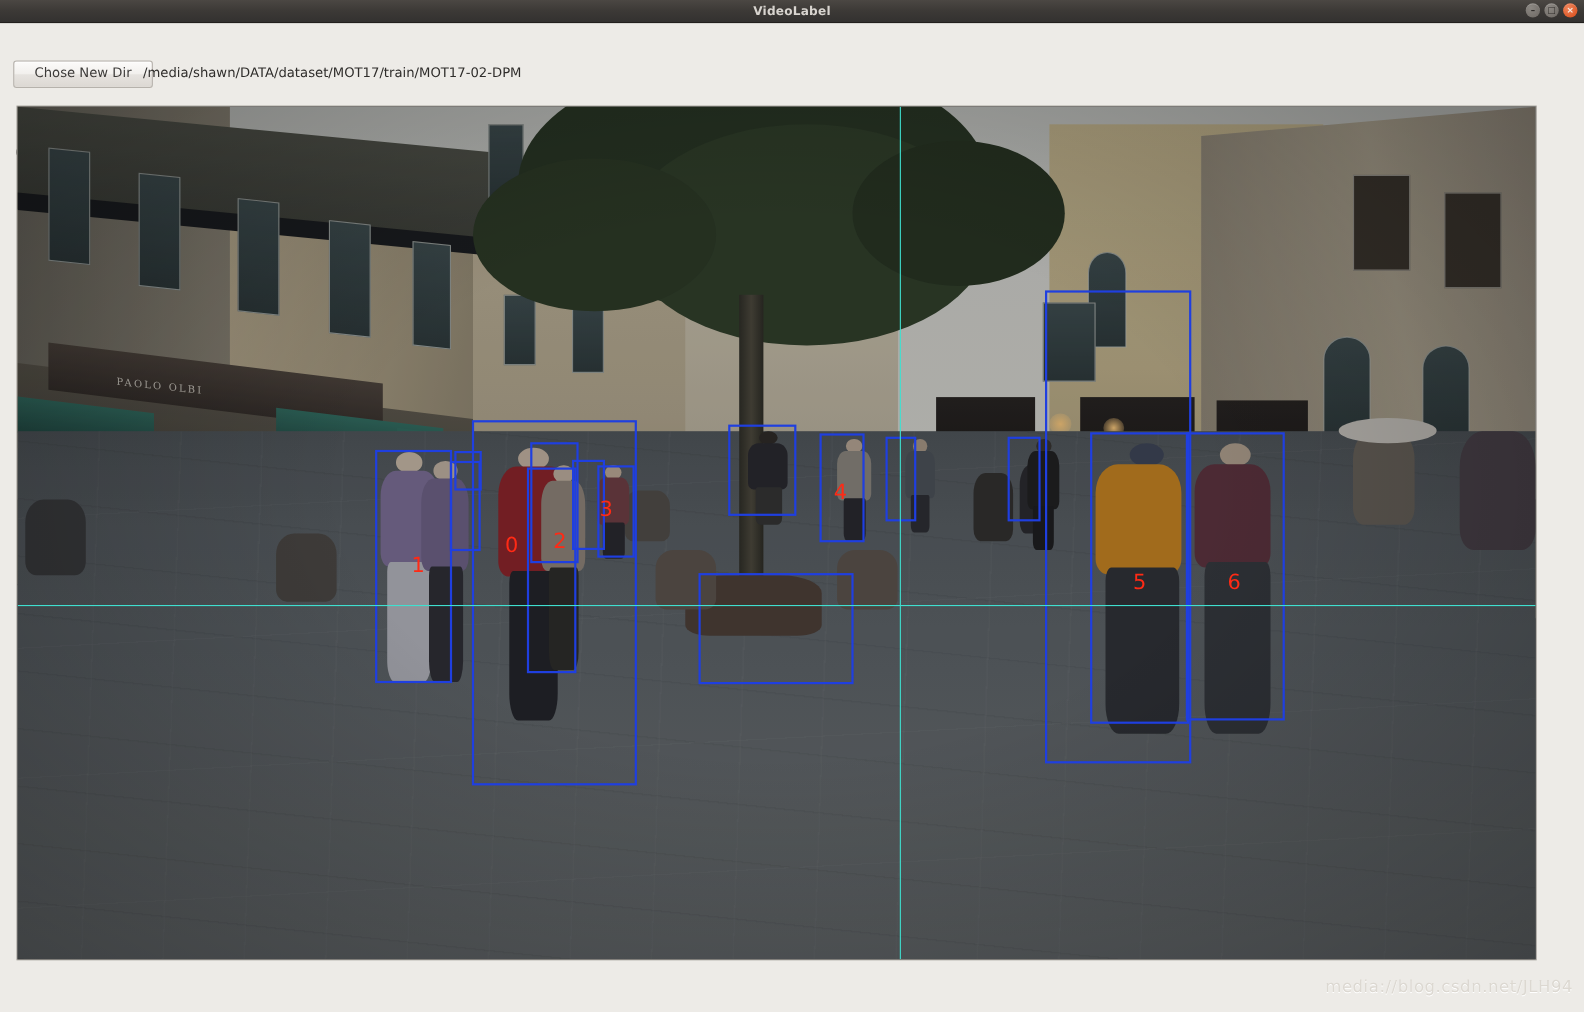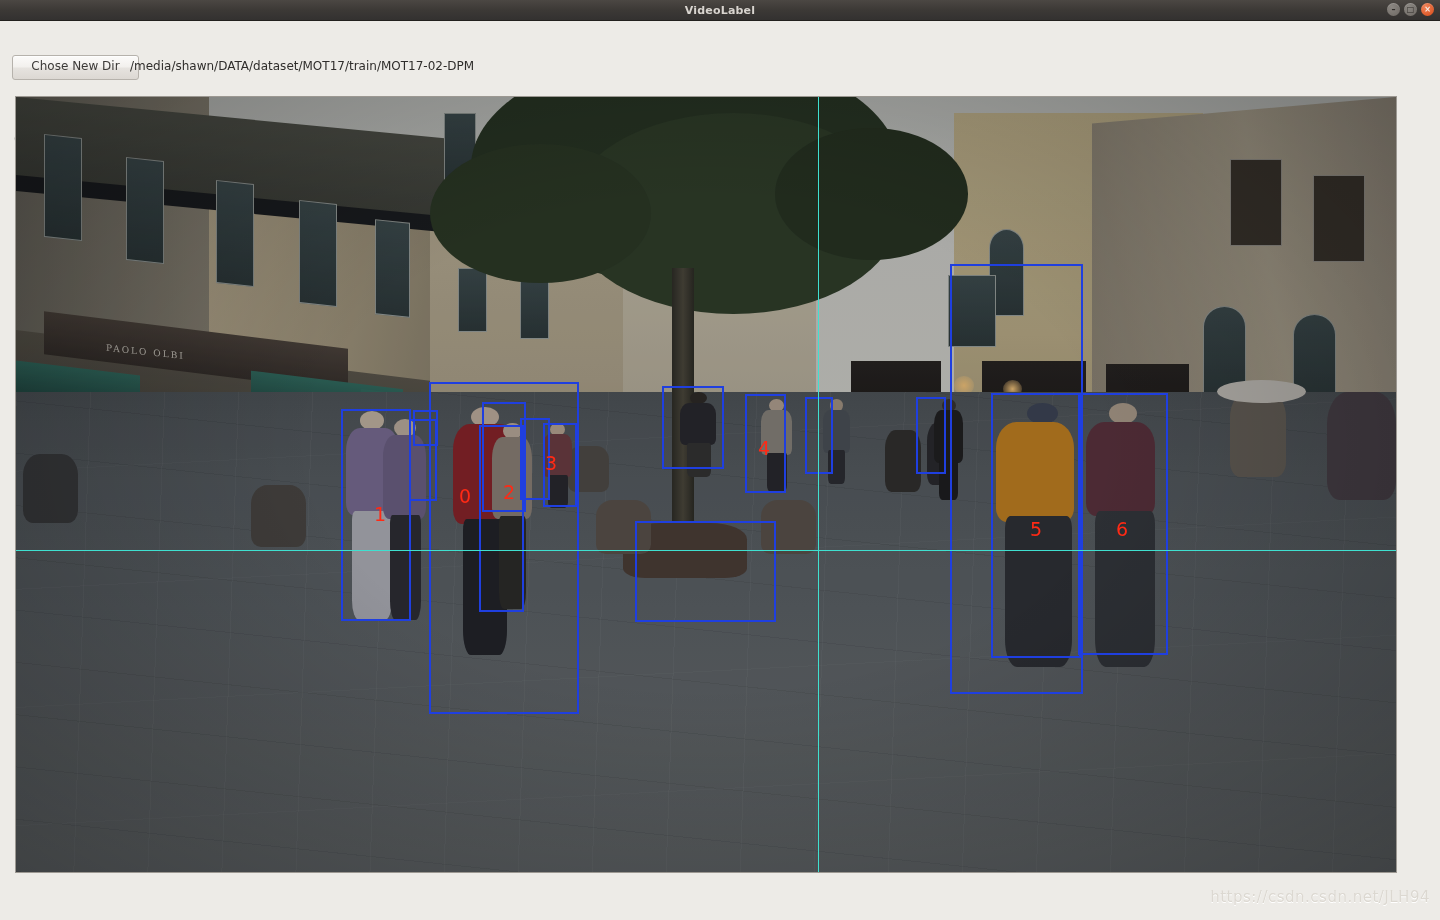--- a/index.html
+++ b/index.html
@@ -334,13 +334,13 @@
       </div>
     <div class="xhair-v" id="xv" style="left: 802px; background: rgb(63, 224, 208);"></div>
     <div class="xhair-h" id="xh" style="top: 453px; background: rgb(63, 224, 208);"></div>
   </div>
 </div>
 
 <div id="nav">
   
   
 </div>
-<div id="watermark">https://csdn.csdn.net/JLH94</div>
+<div id="watermark">media://blog.csdn.net/JLH94</div>
 
 </body></html>

